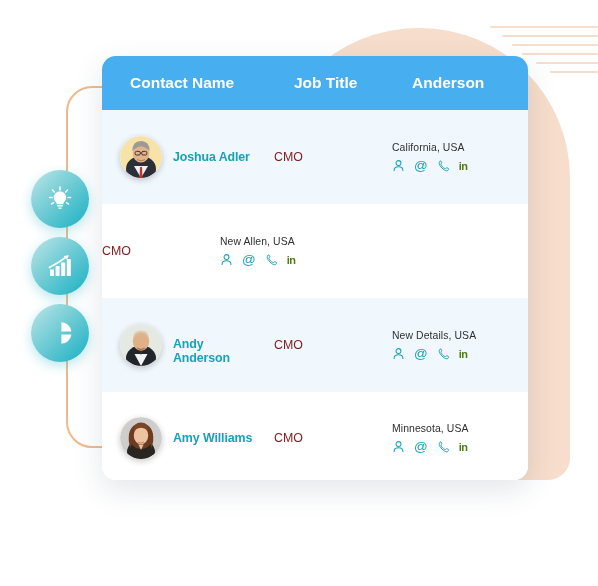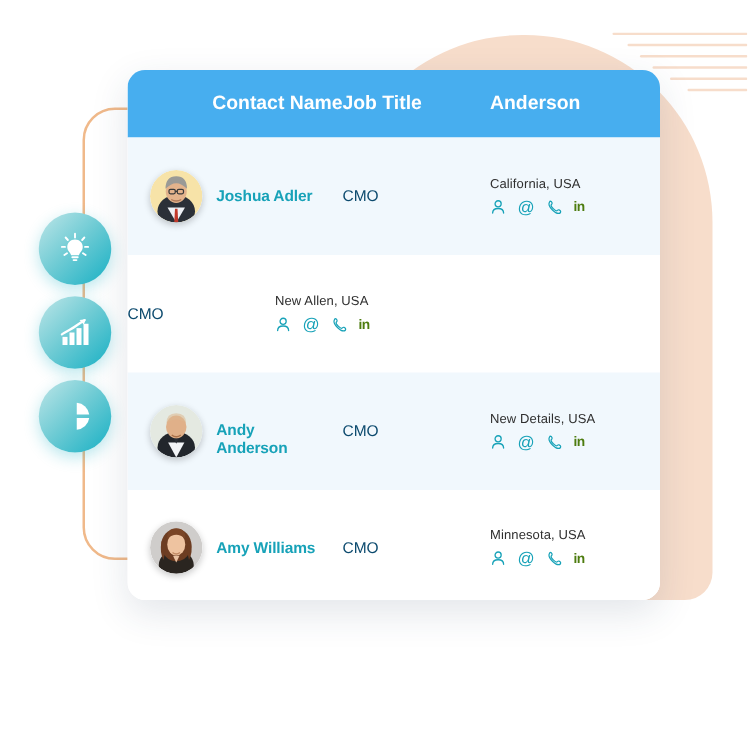--- a/index.html
+++ b/index.html
@@ -98,22 +98,22 @@
   }
   .card-header {
     height: 54px;
     background: #47aeef;
     display: flex;
     align-items: center;
     color: #ffffff;
     font-weight: bold;
     font-size: 15.5px;
   }
-  .col-name    { width: 172px; padding-left: 28px; text-align: right; }
-  .col-title   { width: 118px; }
+  .col-name    { width: 172px; padding-left: 28px; }
+  .col-title   { width: 118px; margin-left: 20px; }
   .col-details { flex: 1; }
 
   .row {
     display: flex;
     align-items: center;
     height: 94px;
     background: #ffffff;
     justify-content: space-between;
   }
   .row.alt { background: #f1f8fd; }
@@ -138,21 +138,21 @@
   .contact-name {
     margin-left: 11px;
     color: #17a2b8;
     font-weight: bold;
     font-size: 12.4px;
     line-height: 14px;
     letter-spacing: -0.1px;
   }
   .cell-title {
     width: 118px;
-    color: #0c4a6e;
+    color: #7f1d1d;
     font-size: 12.4px;
   }
   .cell-details { flex: 1; }
   .location {
     color: #2f2f2f;
     font-size: 10.4px;
     margin-bottom: 6px;
     letter-spacing: 0.1px;
   }
   .icon-row { display: flex; align-items: center; gap: 9px; }

